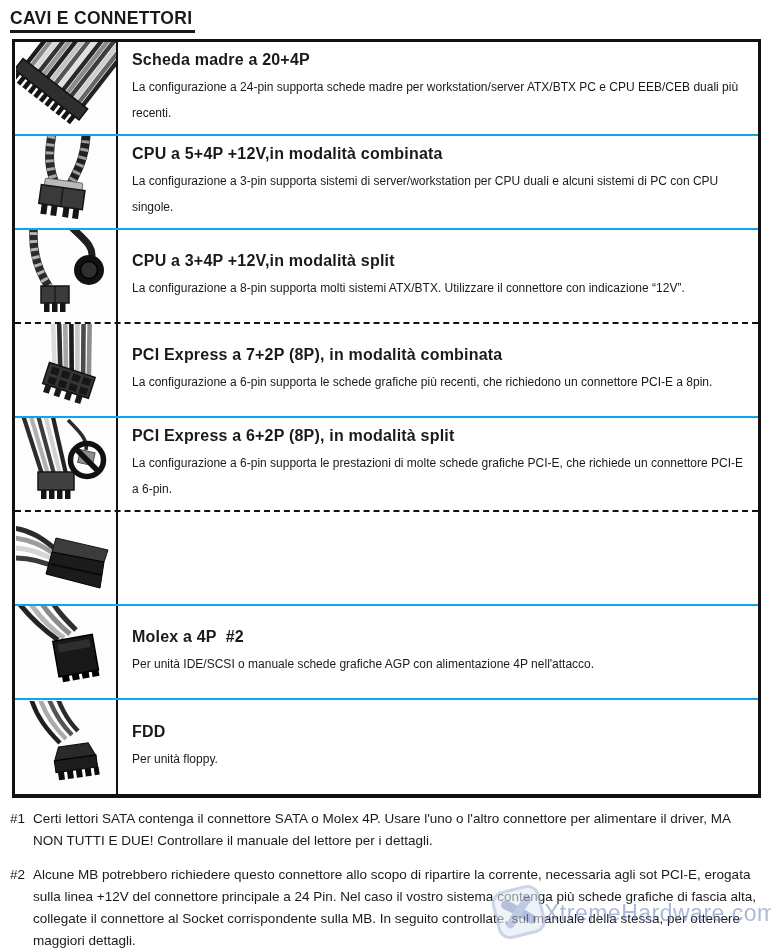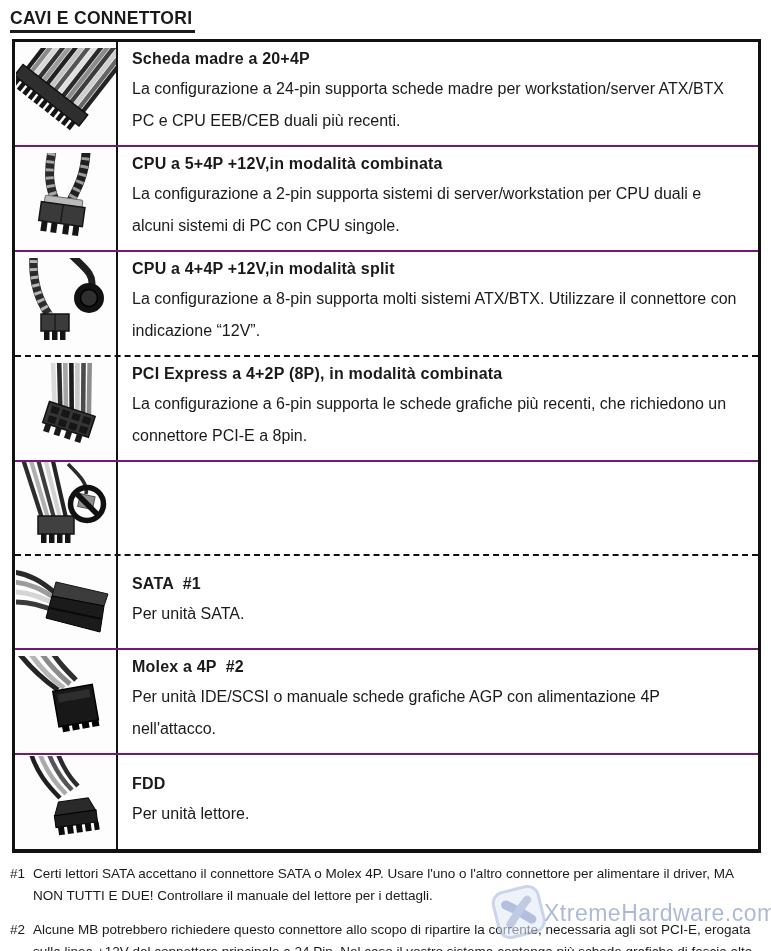--- a/index.html
+++ b/index.html
@@ -13,34 +13,34 @@
     display:inline-block;
     margin:8px 16px 6px 10px;
     font-size:17.5px; font-weight:bold; letter-spacing:0.3px;
     border-bottom:3px solid #1a1a1a; padding:0 3px 1px 0;
   }
   .conn-table {
     margin-left:12px; width:749px;
     border:3px solid #111; border-bottom-width:4px;
     background:#fff;
   }
-  .row { display:flex; min-height:94px; border-bottom:2px solid #701a75; }
+  .row { display:flex; min-height:94px; border-bottom:2px solid #0ea5e9; }
   .row.dashed { border-bottom:2px dashed #111; }
   .row:last-child { border-bottom:none; }
   .cell-photo {
     width:103px; min-width:103px; border-right:2px solid #111;
     display:flex; align-items:center; justify-content:center;
     overflow:hidden; background:#fdfdfd;
   }
   .cell-text {
     flex:1; padding:8px 14px;
     display:flex; flex-direction:column; justify-content:center;
   }
   .row-title { font-size:16px; font-weight:bold; letter-spacing:0.2px; margin-bottom:5px; }
-  .row-body  { font-size:16px; line-height:32px; }
+  .row-body  { font-size:12px; line-height:26px; }
   .footnotes { margin:10px 8px 0 10px; }
   .footnote { display:flex; margin-bottom:12px; }
   .fn-marker { width:23px; min-width:23px; font-size:13.5px; line-height:22px; }
   .fn-text   { font-size:13.5px; line-height:22px; }
   .watermark {
     position:absolute; left:486px; top:882px;
     display:flex; align-items:center;
     opacity:0.58; pointer-events:none;
   }
   .wm-text {
@@ -117,21 +117,21 @@
             <rect x="29" y="71" width="6" height="10"></rect>
               <rect x="39" y="71" width="6" height="10"></rect>
             <rect x="51" y="71" width="6" height="10"></rect>
               <rect x="61" y="71" width="6" height="10"></rect>
           </g>
         </g>
       </svg>
     </div>
     <div class="cell-text">
       <div class="row-title">CPU a 5+4P +12V,in modalità combinata</div>
-      <div class="row-body">La configurazione a 2-pin supporta sistemi di server/workstation per CPU duali e alcuni sistemi di PC con CPU singole.</div>
+      <div class="row-body">La configurazione a 3-pin supporta sistemi di server/workstation per CPU duali e alcuni sistemi di PC con CPU singole.</div>
     </div>
   </div>
 
   <div class="row dashed">
     <div class="cell-photo">
       <svg width="100" height="92" viewBox="0 0 100 92">
         <path d="M18,-6 C15,24 24,44 33,57" stroke="#2b2b2b" stroke-width="8.5" fill="none"></path>
         <path d="M18,-6 C15,24 24,44 33,57" stroke="#b5b5b5" stroke-width="7.5" fill="none" stroke-dasharray="3,5"></path>
         <path d="M50,-8 C66,8 80,16 75,30" stroke="#1f1f1f" stroke-width="7" fill="none"></path>
         <circle cx="73" cy="40" r="15" fill="#121212"></circle>
@@ -139,21 +139,21 @@
         <rect x="25" y="56" width="28" height="17" fill="#3b3b3b" stroke="#141414" stroke-width="1.5"></rect>
         <line x1="39" y1="56" x2="39" y2="73" stroke="#191919" stroke-width="1.3"></line>
         <g fill="#141414">
           <rect x="28" y="73" width="5.5" height="9"></rect>
             <rect x="36" y="73" width="5.5" height="9"></rect>
           <rect x="44" y="73" width="5.5" height="9"></rect>
         </g>
       </svg>
     </div>
     <div class="cell-text">
-      <div class="row-title">CPU a 4+4P +12V,in modalità split</div>
+      <div class="row-title">CPU a 3+4P +12V,in modalità split</div>
       <div class="row-body">La configurazione a 8-pin supporta molti sistemi ATX/BTX. Utilizzare il connettore con indicazione “12V”.</div>
     </div>
   </div>
 
   <div class="row">
     <div class="cell-photo">
       <svg width="100" height="92" viewBox="0 0 100 92">
         <g transform="rotate(18 50 46)">
           <g stroke-width="4.6">
             <line x1="14" y1="-20" x2="38" y2="46" stroke="#dcdcdc"></line>
@@ -178,21 +178,21 @@
           <g fill="#1a1a1a">
             <rect x="35" y="66" width="6" height="8"></rect>
               <rect x="46" y="66" width="6" height="8"></rect>
             <rect x="57" y="66" width="6" height="8"></rect>
               <rect x="68" y="66" width="6" height="8"></rect>
           </g>
         </g>
       </svg>
     </div>
     <div class="cell-text">
-      <div class="row-title">PCI Express a 4+2P (8P), in modalità combinata</div>
+      <div class="row-title">PCI Express a 7+2P (8P), in modalità combinata</div>
       <div class="row-body">La configurazione a 6-pin supporta le schede grafiche più recenti, che richiedono un connettore PCI-E a 8pin.</div>
     </div>
   </div>
 
   <div class="row dashed">
     <div class="cell-photo">
       <svg width="100" height="92" viewBox="0 0 100 92">
         <g stroke-width="4.2">
           <line x1="6" y1="-6" x2="26" y2="56" stroke="#2c2c2c"></line>
           <line x1="13" y1="-8" x2="32" y2="56" stroke="#b0b0b0"></line>
@@ -208,39 +208,39 @@
             <rect x="33" y="72" width="5.5" height="9"></rect>
           <rect x="41" y="72" width="5.5" height="9"></rect>
             <rect x="49" y="72" width="5.5" height="9"></rect>
         </g>
         <g>
           <circle cx="71" cy="42" r="16.5" fill="none" stroke="#111" stroke-width="5.5"></circle>
           <line x1="60" y1="31" x2="82" y2="53" stroke="#111" stroke-width="5.5"></line>
         </g>
       </svg>
     </div>
+    <div class="cell-text">
+      <div class="row-title">PCI Express a 6+2P (8P), in modalità split</div>
+      <div class="row-body">La configurazione a 6-pin supporta le prestazioni di molte schede grafiche PCI-E, che richiede un connettore PCI-E a 6-pin.</div>
+    </div>
   </div>
 
   <div class="row">
     <div class="cell-photo">
       <svg width="100" height="92" viewBox="0 0 100 92">
         <g stroke-width="5" fill="none">
           <path d="M-4,16 C14,18 26,26 38,36" stroke="#2a2a2a"></path>
           <path d="M-4,26 C14,27 27,34 40,43" stroke="#9c9c9c"></path>
           <path d="M-4,36 C14,36 28,42 42,50" stroke="#d5d5d5"></path>
           <path d="M-4,46 C14,45 29,50 44,57" stroke="#3a3a3a"></path>
         </g>
         <polygon points="40,26 92,38 88,50 36,40" fill="#3c3c3c" stroke="#141414"></polygon>
         <polygon points="36,40 88,50 84,76 30,62" fill="#1b1b1b" stroke="#000"></polygon>
         <line x1="34" y1="52" x2="86" y2="63" stroke="#0a0a0a" stroke-width="2"></line>
       </svg>
-    </div>
-    <div class="cell-text">
-      <div class="row-title">SATA &nbsp;#1</div>
-      <div class="row-body">Per unità SATA.</div>
     </div>
   </div>
 
   <div class="row">
     <div class="cell-photo">
       <svg width="100" height="92" viewBox="0 0 100 92">
         <g stroke-width="5" fill="none">
           <path d="M2,-4 C16,14 28,24 42,34" stroke="#242424"></path>
           <path d="M12,-6 C24,12 34,22 48,32" stroke="#b5b5b5"></path>
           <path d="M22,-8 C32,8 42,18 54,28" stroke="#8a8a8a"></path>
@@ -281,30 +281,30 @@
               <rect x="49" y="69" width="6" height="8"></rect>
             <rect x="58" y="69" width="6" height="8"></rect>
               <rect x="67" y="69" width="6" height="8"></rect>
             <rect x="76" y="69" width="5" height="8"></rect>
           </g>
         </g>
       </svg>
     </div>
     <div class="cell-text">
       <div class="row-title">FDD</div>
-      <div class="row-body">Per unità lettore.</div>
+      <div class="row-body">Per unità floppy.</div>
     </div>
   </div>
 
 </div>
 
 <div class="footnotes">
   <div class="footnote">
     <div class="fn-marker">#1</div>
-    <div class="fn-text">Certi lettori SATA accettano il connettore SATA o Molex 4P. Usare l'uno o l'altro connettore per alimentare il driver, MA NON TUTTI E DUE! Controllare il manuale del lettore per i dettagli.</div>
+    <div class="fn-text">Certi lettori SATA contenga il connettore SATA o Molex 4P. Usare l'uno o l'altro connettore per alimentare il driver, MA NON TUTTI E DUE! Controllare il manuale del lettore per i dettagli.</div>
   </div>
   <div class="footnote">
     <div class="fn-marker">#2</div>
     <div class="fn-text">Alcune MB potrebbero richiedere questo connettore allo scopo di ripartire la corrente, necessaria agli sot PCI-E, erogata sulla linea +12V del connettore principale a 24 Pin. Nel caso il vostro sistema contenga più schede grafiche di fascia alta, collegate il connettore al Socket corrispondente sulla MB. In seguito controllate, sul manuale della stessa, per ottenere maggiori dettagli.</div>
   </div>
 </div>
 
 <div class="watermark">
   <svg width="66" height="62" viewBox="0 0 66 62">
     <g transform="rotate(-14 33 31)">

